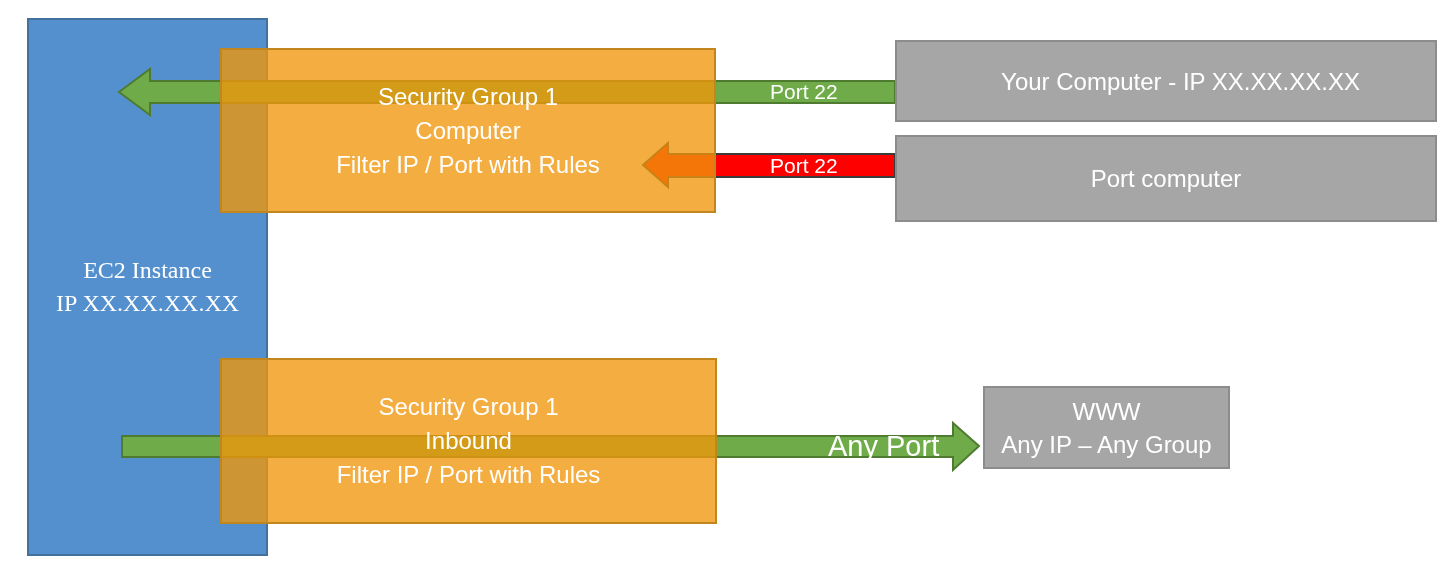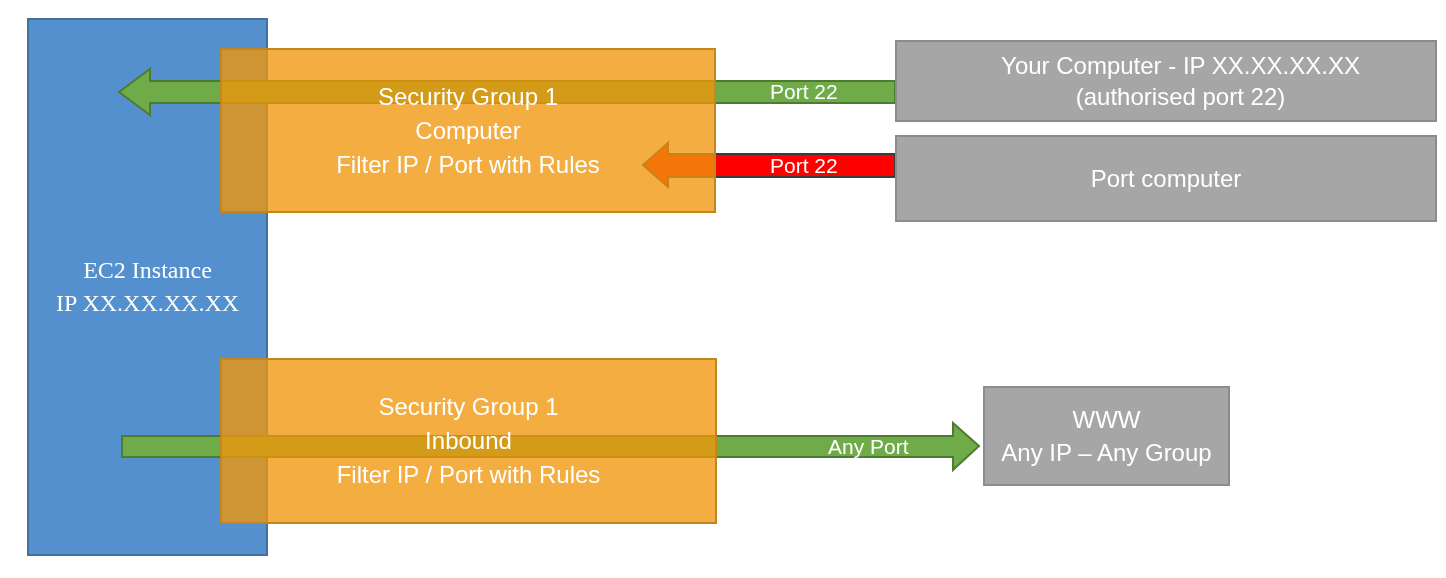--- a/index.html
+++ b/index.html
@@ -59,34 +59,34 @@
 
   
   .gray-box {
     background: var(--gray-fill);
     border: 2px solid var(--gray-border);
     font-size: 24px; line-height: 31px;
     z-index: 4;
   }
   #your-computer-box  { left: 895px; top: 40px;  width: 542px; height: 82px; padding-left: 29px; }
   #other-computer-box { left: 895px; top: 135px; width: 542px; height: 87px; }
-  #www-box            { left: 983px; top: 386px; width: 247px; height: 100px;
+  #www-box            { left: 983px; top: 386px; width: 247px; height: 83px;
                         font-size: 24px; line-height: 33px; text-align: center; }
 
   
   .arrow-label {
     position: absolute;
     color: var(--text, #ffffff);
     text-align: left;
     white-space: nowrap;
     z-index: 5;
   }
   #port22-allowed-label { left: 770px; top: 80px;  width: 118px; font-size: 21px; line-height: 24px; }
   #port22-blocked-label { left: 770px; top: 154px; width: 118px; font-size: 21px; line-height: 24px; }
-  #any-port-label       { left: 828px; top: 434px; width: 122px; font-size: 21px; line-height: 25px; }
+  #any-port-label       { left: 828px; top: 434px; width: 122px; font-size: 29px; line-height: 25px; }
 </style>
 </head>
 <body>
 
 <div id="canvas">
 
   <div id="ec2-box" class="box">
     <div class="line">EC2 Instance</div>
     <div class="line">IP XX.XX.XX.XX</div>
   </div>
@@ -104,21 +104,20 @@
   </div>
 
   <div id="sg-outbound-box" class="box sg-box">
     <div class="line">Security Group 1</div>
     <div class="line">Inbound</div>
     <div class="line">Filter IP / Port with Rules</div>
   </div>
 
   <div id="your-computer-box" class="box gray-box">
     <div class="line">Your Computer - IP XX.XX.XX.XX</div>
-    <div class="line">(authorised port 22)</div>
   </div>
 
   <div id="other-computer-box" class="box gray-box">
     <div class="line">Port computer</div>
   </div>
 
   <div id="www-box" class="box gray-box">
     <div class="line">WWW</div>
     <div class="line">Any IP – Any Group</div>
   </div>

